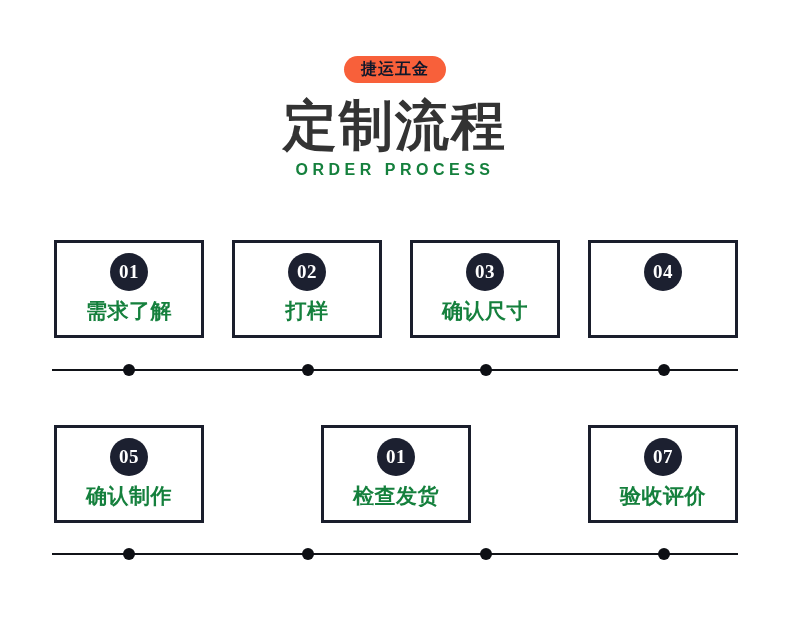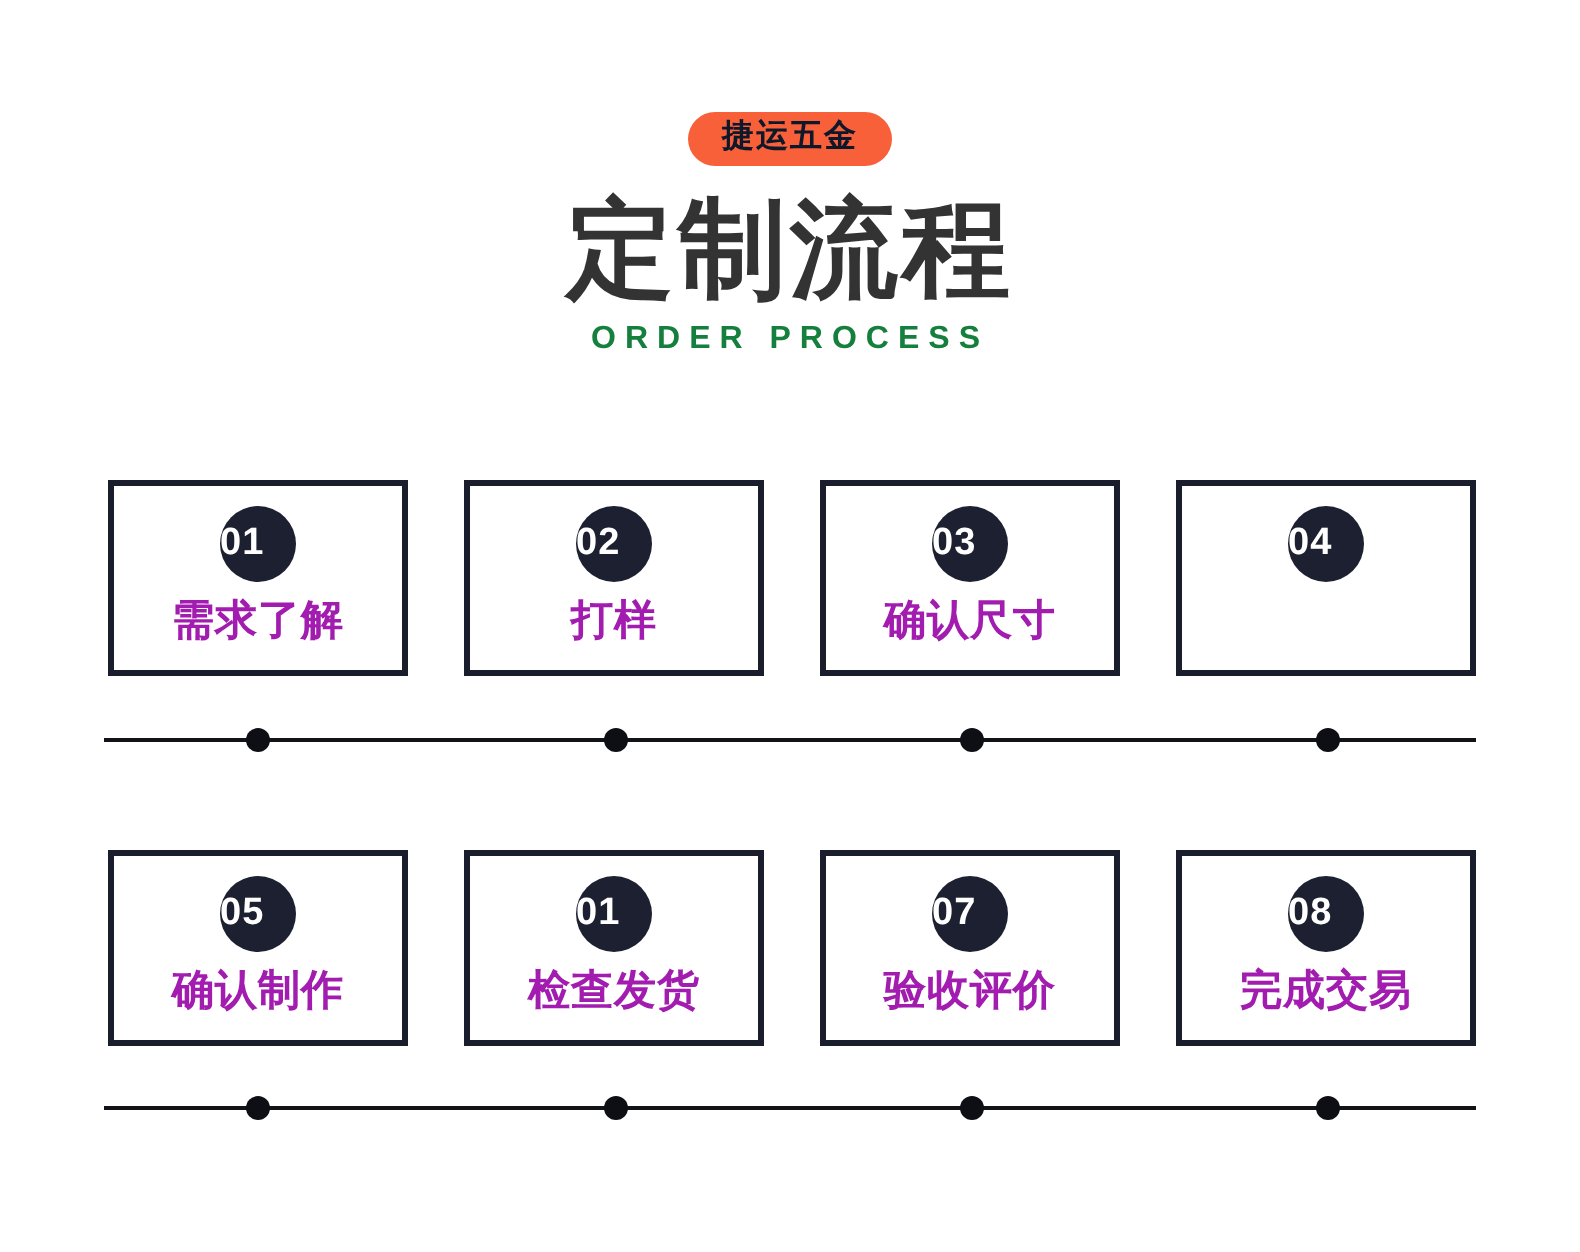--- a/index.html
+++ b/index.html
@@ -79,26 +79,27 @@
     padding-top:10px;
   }
   .step-circle {
     width:38px; height:38px;
     border-radius:50%;
     background:#1c2030;
     color:#ffffff;
     font-size:19px;
     font-weight:bold;
     line-height:38px;
-    text-align:left;
+    text-align:center;
     letter-spacing:0.5px;
+    font-family:Liberation Serif, serif;
   }
   .step-label {
     margin-top:7px;
-    color:#a21caf;
+    color:#15803d;
     font-size:21px;
     font-weight:bold;
     line-height:26px;
     letter-spacing:0.5px;
     white-space:nowrap;
   }
 
   
   .connector {
     position:absolute;
@@ -171,24 +172,20 @@
       <div class="step-label">确认制作</div>
     </div>
     <div class="step-box">
       <div class="step-circle">01</div>
       <div class="step-label">检查发货</div>
     </div>
     <div class="step-box">
       <div class="step-circle">07</div>
       <div class="step-label">验收评价</div>
     </div>
-    <div class="step-box">
-      <div class="step-circle">08</div>
-      <div class="step-label">完成交易</div>
-    </div>
   </div>
 
   <div class="connector connector-2">
     <div class="line"></div>
     <div class="dot dot-c1"></div>
     <div class="dot dot-c2"></div>
     <div class="dot dot-c3"></div>
     <div class="dot dot-c4"></div>
   </div>
 

